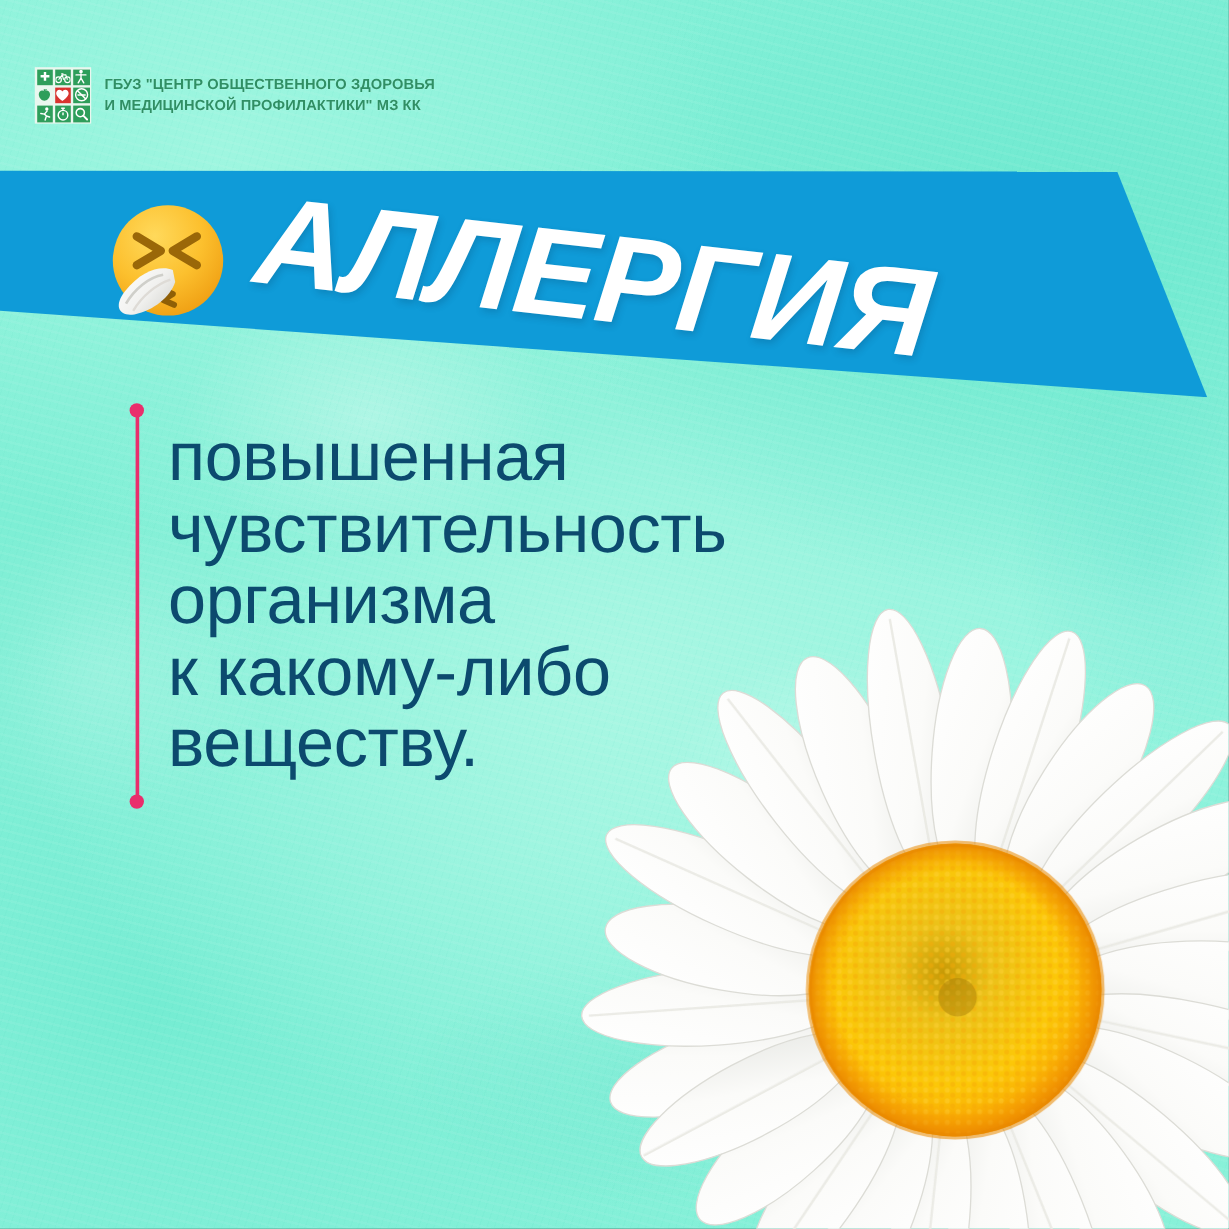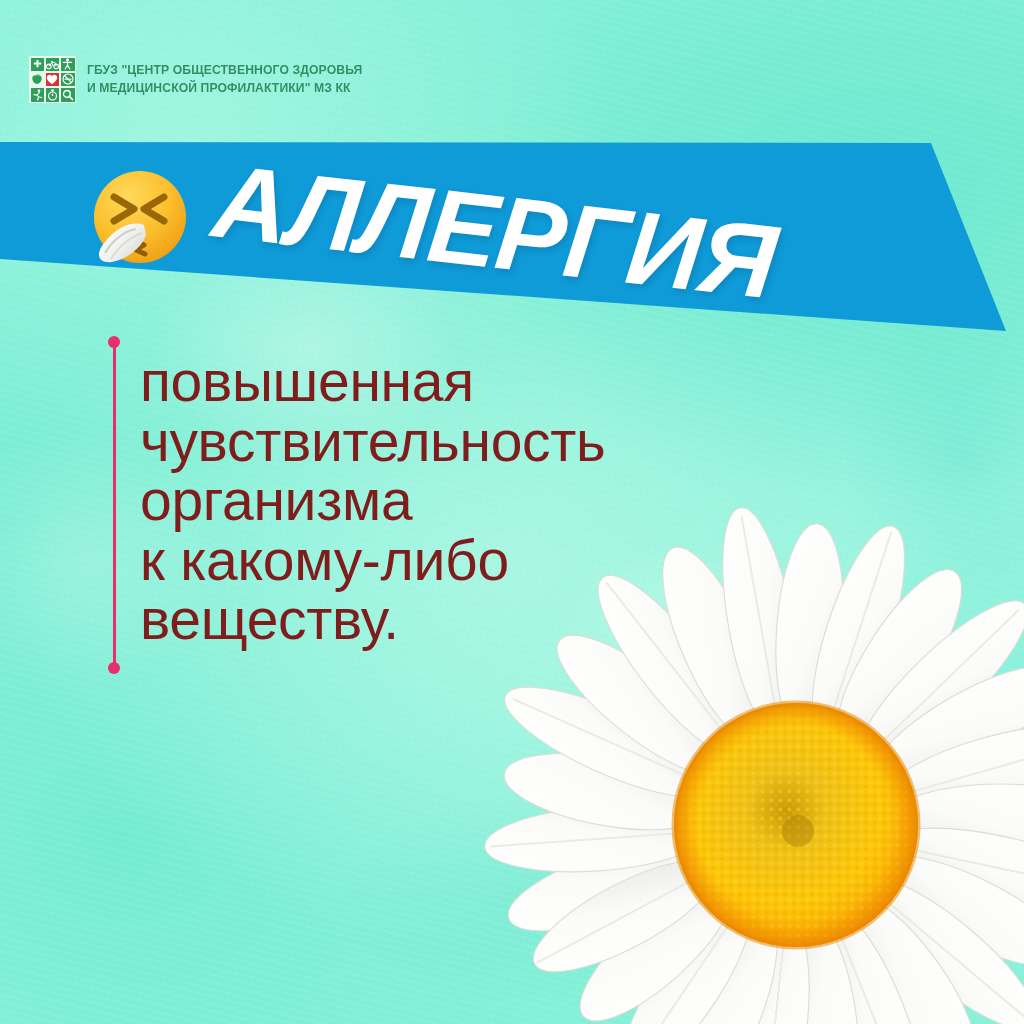--- a/index.html
+++ b/index.html
@@ -152,21 +152,21 @@
     background: #e92e6c;
   }
   .bracket-dot.top    { top: 2px; }
   .bracket-dot.bottom { bottom: 0px; }
 
   
   .body-copy {
     position: absolute;
     left: 140px;
     top: 352px;
-    color: #7f1d1d;
+    color: #0c4a6e;
     font-size: 57px;
     line-height: 1.045;
     font-weight: normal;
     letter-spacing: -0.3px;
     white-space: pre-line;
     z-index: 4;
   }
 
   
   .daisy {

